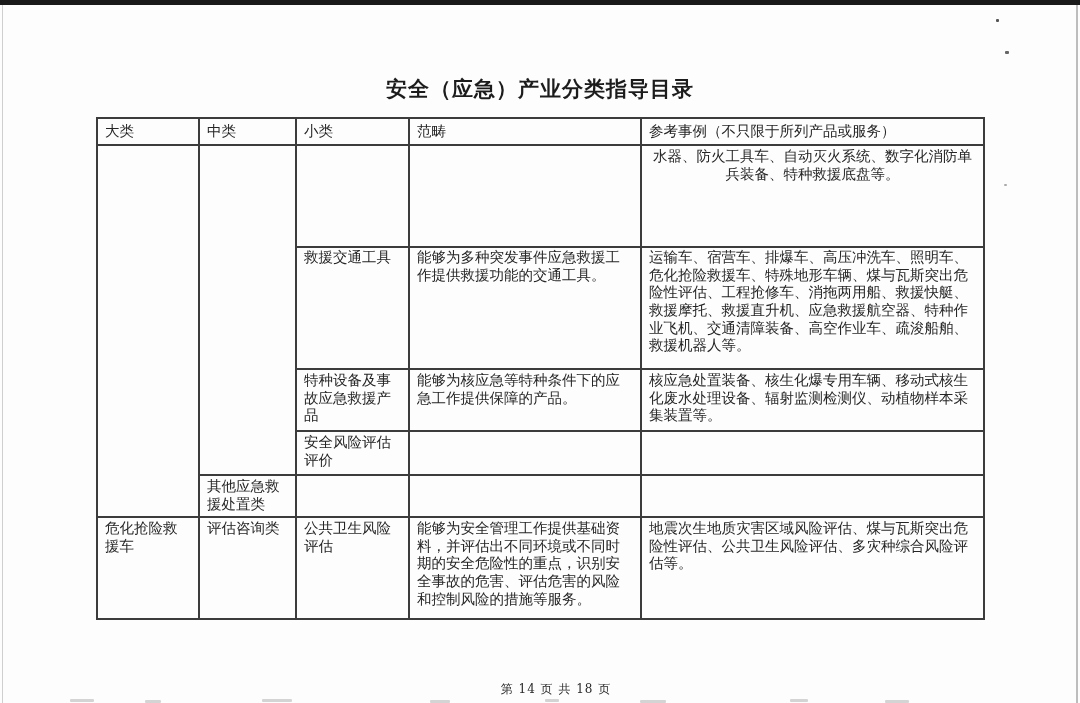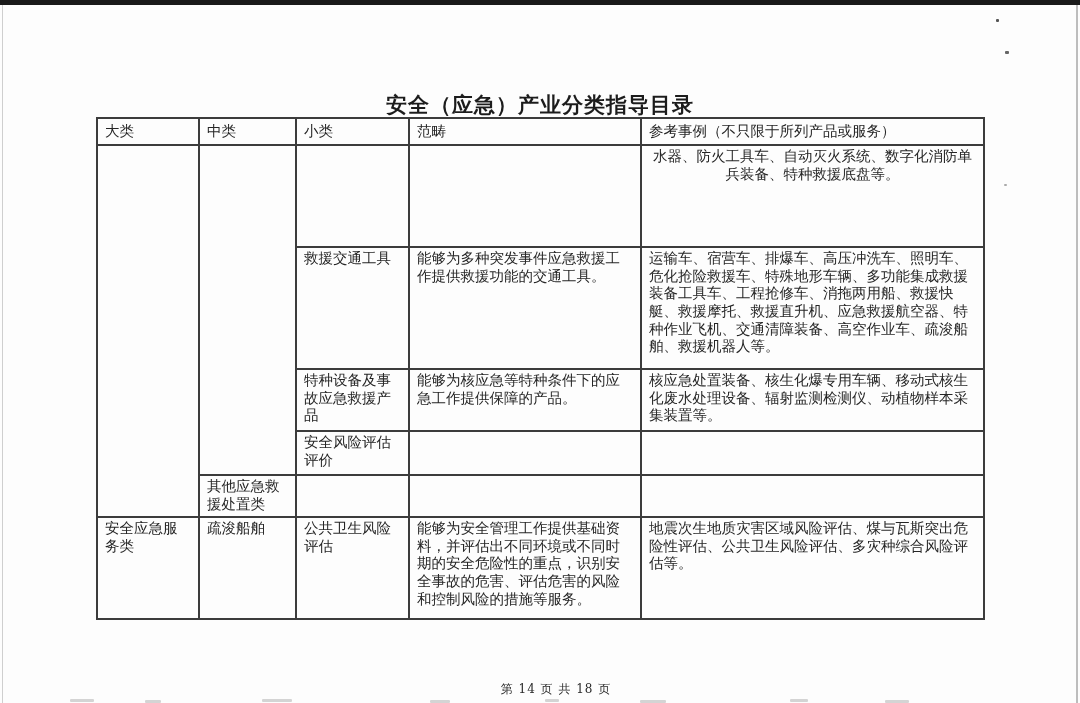--- a/index.html
+++ b/index.html
@@ -38,21 +38,21 @@
   .speck { position: absolute; background: #555; border-radius: 1px; }
   .speck.s1 { left: 996px; top: 19px; width: 3px; height: 3px; }
   .speck.s2 { left: 1005px; top: 51px; width: 4px; height: 3px; background:#666; }
   .speck.s3 { left: 1004px; top: 184px; width: 3px; height: 2px; background:#aaa; }
   .smudge { position: absolute; height: 3px; background: #d4d4d4; border-radius: 1px; }
 
   .title {
     position: absolute;
     left: 0; right: 0;
     top: 75px;
-    margin: 16px;
+    margin: 0;
     text-align: center;
     font-size: 21px;
     font-weight: bold;
     letter-spacing: 1px;
     color: #1c1c1c;
   }
 
   table.catalog {
     position: absolute;
     left: 96px;
@@ -69,21 +69,21 @@
     font-size: 14.5px;
     line-height: 1.22;
     font-weight: normal;
     text-align: left;
     color: #262626;
     word-break: break-all;
   }
   table.catalog th { height: 21px; vertical-align: middle; }
   .c-major, .c-middle, .c-minor { text-align: justify; text-justify: inter-ideograph; }
   tr.h-r1 td { height: 96px; text-align: center; }
-  tr.h-r2 td { height: 116px; }
+  tr.h-r2 td { height: 116px; font-family: Liberation Mono, monospace; }
   tr.h-r3 td { height: 56px; font-family: Liberation Serif, serif; }
   tr.h-r4 td { height: 38px; }
   tr.h-r5 td { height: 36px; border-radius: 10px; }
   tr.h-r6 td { height: 96px; }
 
   .footer {
     position: absolute;
     left: 0; right: 0;
     top: 681px;
     text-align: center;
@@ -136,41 +136,41 @@
       <tr class="h-r1">
         <td class="c-major" rowspan="5"></td>
         <td class="c-middle" rowspan="4"></td>
         <td class="c-minor"></td>
         <td class="c-scope"></td>
         <td class="c-ex">水器、防火工具车、自动灭火系统、数字化消防单兵装备、特种救援底盘等。</td>
       </tr>
       <tr class="h-r2">
         <td class="c-minor">救援交通工具</td>
         <td class="c-scope">能够为多种突发事件应急救援工作提供救援功能的交通工具。</td>
-        <td class="c-ex">运输车、宿营车、排爆车、高压冲洗车、照明车、危化抢险救援车、特殊地形车辆、多功能集成救援装备工具车、工程抢修车、消拖两用船、救援快艇、救援摩托、救援直升机、应急救援航空器、特种作业飞机、交通清障装备、高空作业车、疏浚船舶、救援机器人等。</td>
+        <td class="c-ex">运输车、宿营车、排爆车、高压冲洗车、照明车、危化抢险救援车、特殊地形车辆、煤与瓦斯突出危险性评估、工程抢修车、消拖两用船、救援快艇、救援摩托、救援直升机、应急救援航空器、特种作业飞机、交通清障装备、高空作业车、疏浚船舶、救援机器人等。</td>
       </tr>
       <tr class="h-r3">
         <td class="c-minor">特种设备及事故应急救援产品</td>
         <td class="c-scope">能够为核应急等特种条件下的应急工作提供保障的产品。</td>
         <td class="c-ex">核应急处置装备、核生化爆专用车辆、移动式核生化废水处理设备、辐射监测检测仪、动植物样本采集装置等。</td>
       </tr>
       <tr class="h-r4">
         <td class="c-minor">安全风险评估评价</td>
         <td class="c-scope"></td>
         <td class="c-ex"></td>
       </tr>
       <tr class="h-r5">
         <td class="c-middle">其他应急救援处置类</td>
         <td class="c-minor"></td>
         <td class="c-scope"></td>
         <td class="c-ex"></td>
       </tr>
       <tr class="h-r6">
-        <td class="c-major">安全应急服务类</td>
-        <td class="c-middle">疏浚船舶</td>
+        <td class="c-major">危化抢险救援车</td>
+        <td class="c-middle">评估咨询类</td>
         <td class="c-minor">公共卫生风险评估</td>
         <td class="c-scope">能够为安全管理工作提供基础资料，并评估出不同环境或不同时期的安全危险性的重点，识别安全事故的危害、评估危害的风险和控制风险的措施等服务。</td>
         <td class="c-ex">地震次生地质灾害区域风险评估、煤与瓦斯突出危险性评估、公共卫生风险评估、多灾种综合风险评估等。</td>
       </tr>
     </tbody>
   </table>
 
   <div class="footer">第 14 页 共 18 页</div>
 
 </div>

